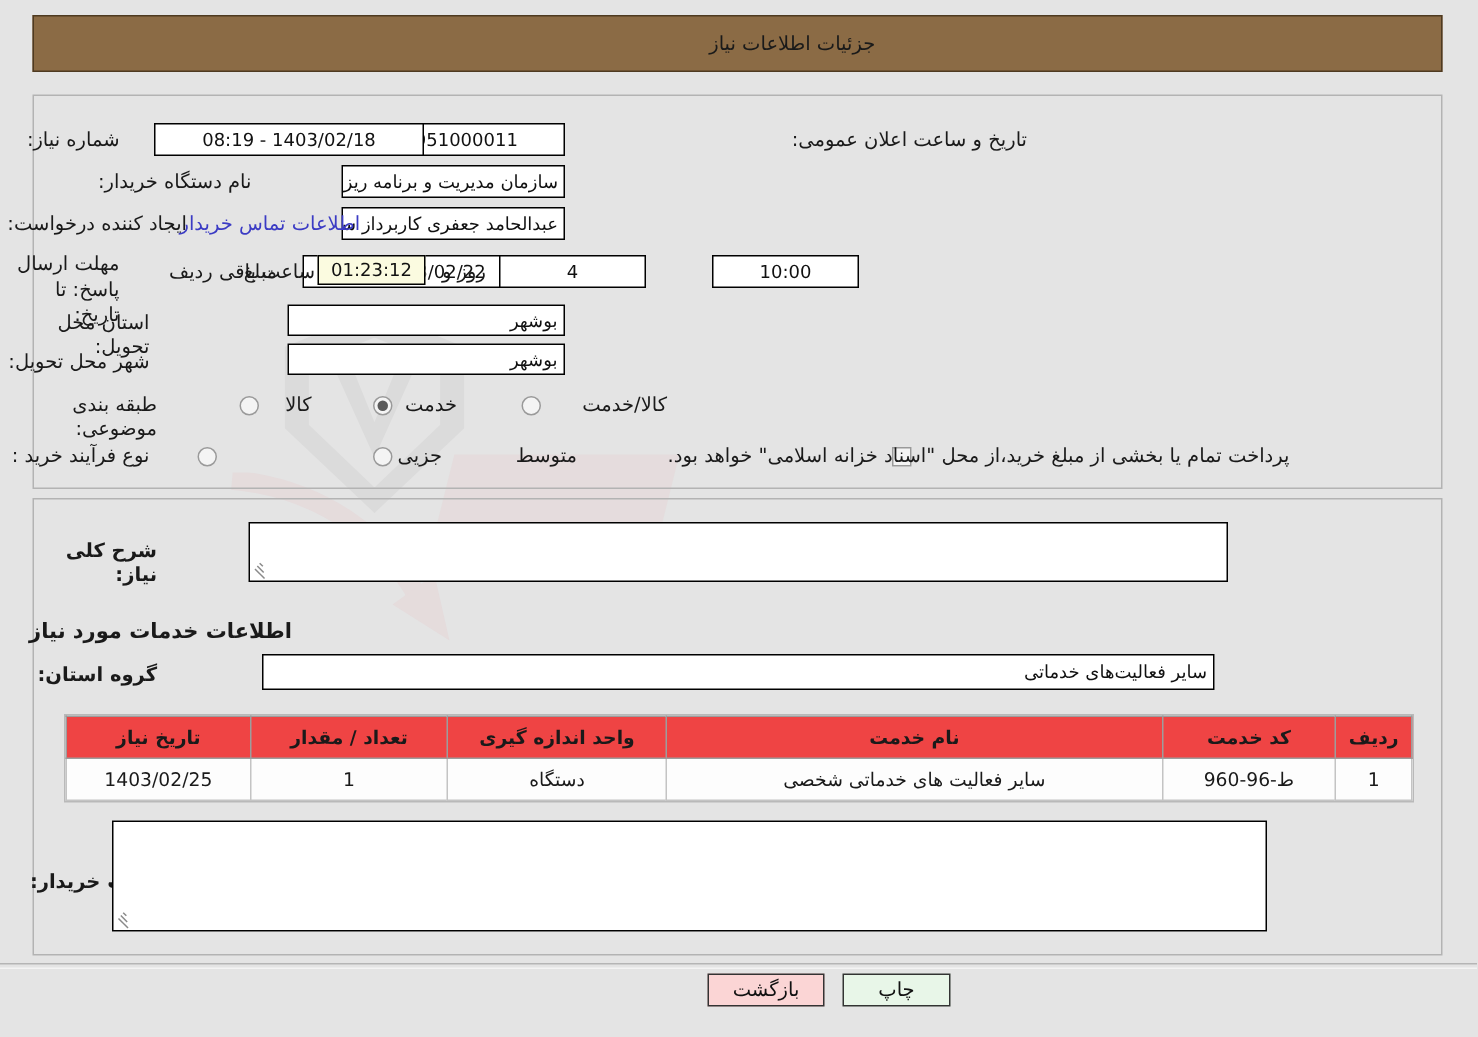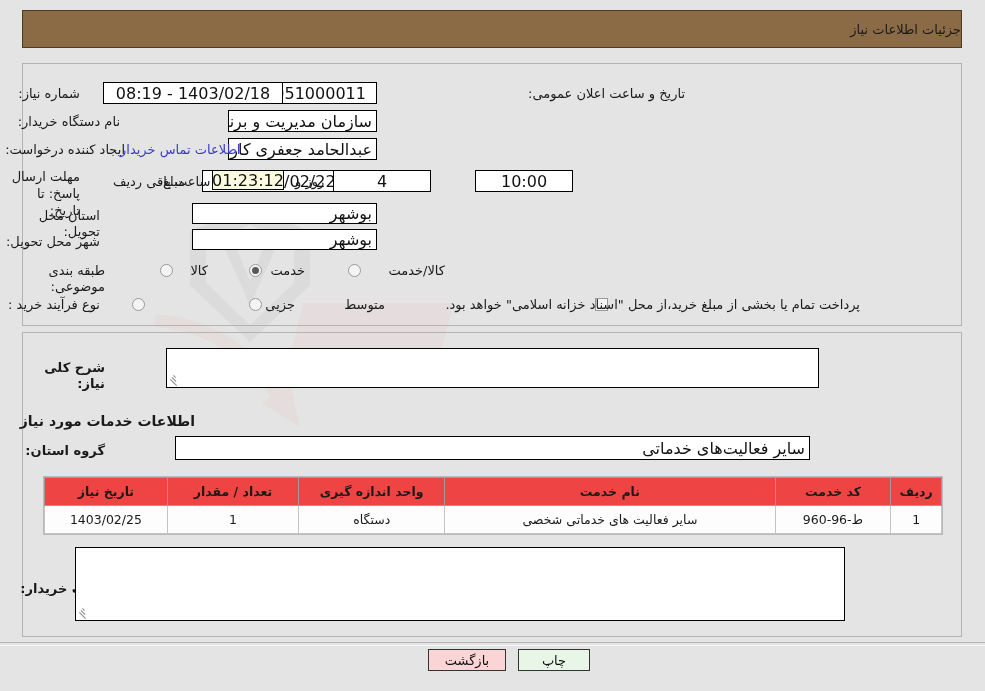--- a/index.html
+++ b/index.html
@@ -55,21 +55,21 @@
 
   
   .titlebar{
     position:absolute;left:22px;top:10px;width:940px;height:38px;
     background:#8b6b45;border:1px solid #4e3a21;
     box-sizing:border-box;
     display:flex;align-items:center;justify-content:flex-start;
     z-index:3;
   }
   .titlebar-inner{
-    width:100%;text-align:right;padding-left:26px;box-sizing:border-box;margin-left:47px;
+    width:100%;text-align:center;padding-left:26px;box-sizing:border-box;margin-left:47px;
   }
 
   
   .panel{
     position:absolute;
     border:1px solid #b3b3b3;
     background:transparent;
     box-sizing:border-box;
     z-index:2;
   }
@@ -80,21 +80,21 @@
   .lbl{
     position:absolute;text-align:right;font-size:13px;color:#1a1a1a;
     z-index:4;line-height:16px;
   }
   .lbl-b{font-weight:bold;}
   .fld{
     position:absolute;
     background:#ffffff;border:1px solid #000000;
     box-sizing:border-box;
     font-family:"DejaVu Sans","Liberation Sans",sans-serif;
-    font-size:16px;color:#111;
+    font-size:12px;color:#111;
     display:flex;align-items:center;
     padding:0 4px;
     z-index:4;
     overflow:hidden;white-space:nowrap;
   }
   .fld.center{justify-content:center;}
   .fld.right{justify-content:flex-start;}
   .fld.yellow{background:#fbfbe0;}
   .link{
     position:absolute;color:#3b3bc4;font-size:13px;z-index:4;cursor:pointer;
@@ -154,21 +154,21 @@
   .tbl td{
     background:#fdfdfd;border:1px solid #c4c4c4;
     padding:6px 4px;text-align:center;color:#1a1a1a;
   }
 
   
   .btn{
     position:absolute;border:1px solid #333;box-sizing:border-box;
     font-size:13px;font-family:"DejaVu Sans","Liberation Sans",sans-serif;
     display:flex;align-items:center;justify-content:center;
-    cursor:pointer;z-index:5;color:#111;
+    cursor:pointer;z-index:5;color:#111;margin-left:44px;
   }
   #btn-print{left:518px;top:649px;width:72px;height:22px;background:#e8f6e8;}
   #btn-back{left:428px;top:649px;width:78px;height:22px;background:#fbd5d5;}
 
   .divider{
     position:absolute;left:0;top:642px;width:985px;height:2px;
     border-top:1px solid #b5b5b5;border-bottom:1px solid #f4f4f4;
     z-index:1;
   }
 </style>
@@ -191,21 +191,21 @@
 </div>
 
 <div class="panel" id="panel-top"></div>
 
 <div class="lbl" style="right:905px;top:86px;width:80px;">شماره نیاز:</div>
 <div class="fld center" style="right:608px;top:82px;width:185px;height:22px;">1103004051000011</div>
 
 <div class="lbl" style="right:300px;top:86px;width:160px;">تاریخ و ساعت اعلان عمومی:</div>
 <div class="fld center" style="right:702px;top:82px;width:180px;height:22px;left:103px;">1403/02/18 - 08:19</div>
 
-<div class="lbl" style="right:865px;top:114px;width:120px;">نام دستگاه خریدار:</div>
+<div class="lbl" style="right:817px;top:114px;width:120px;">نام دستگاه خریدار:</div>
 <div class="fld right" style="right:608px;top:110px;left:228px;height:22px;">سازمان مدیریت و برنامه ریزی استان بوشهر</div>
 
 <div class="lbl" style="right:860px;top:142px;width:125px;">ایجاد کننده درخواست:</div>
 <div class="fld right" style="right:608px;top:138px;left:228px;height:22px;">عبدالحامد جعفری کاربرداز سازمان مدیریت و برنامه ریزی استان بوشهر</div>
 <div class="link" style="left:120px;top:142px;">اطلاعات تماس خریدار</div>
 
 <div class="lbl" style="right:905px;top:168px;width:80px;line-height:17px;">
   <div>مهلت ارسال پاسخ: تا</div>
   <div>تاریخ:</div>
 </div>

